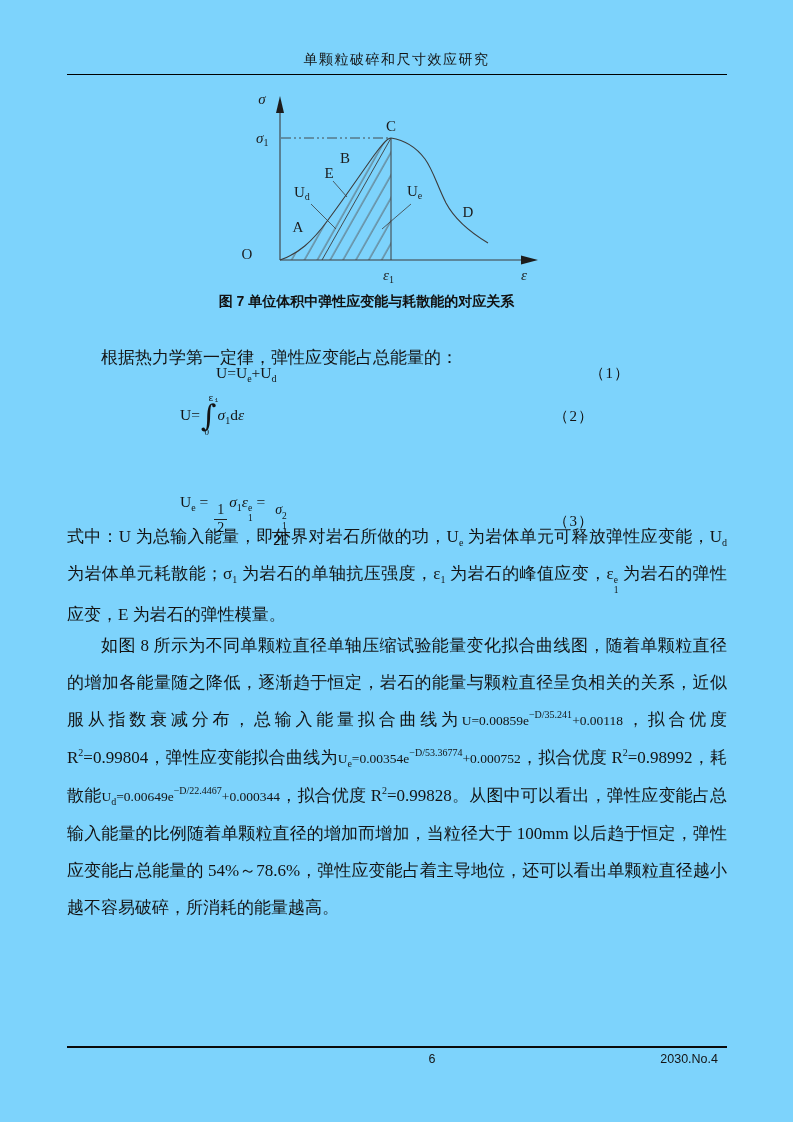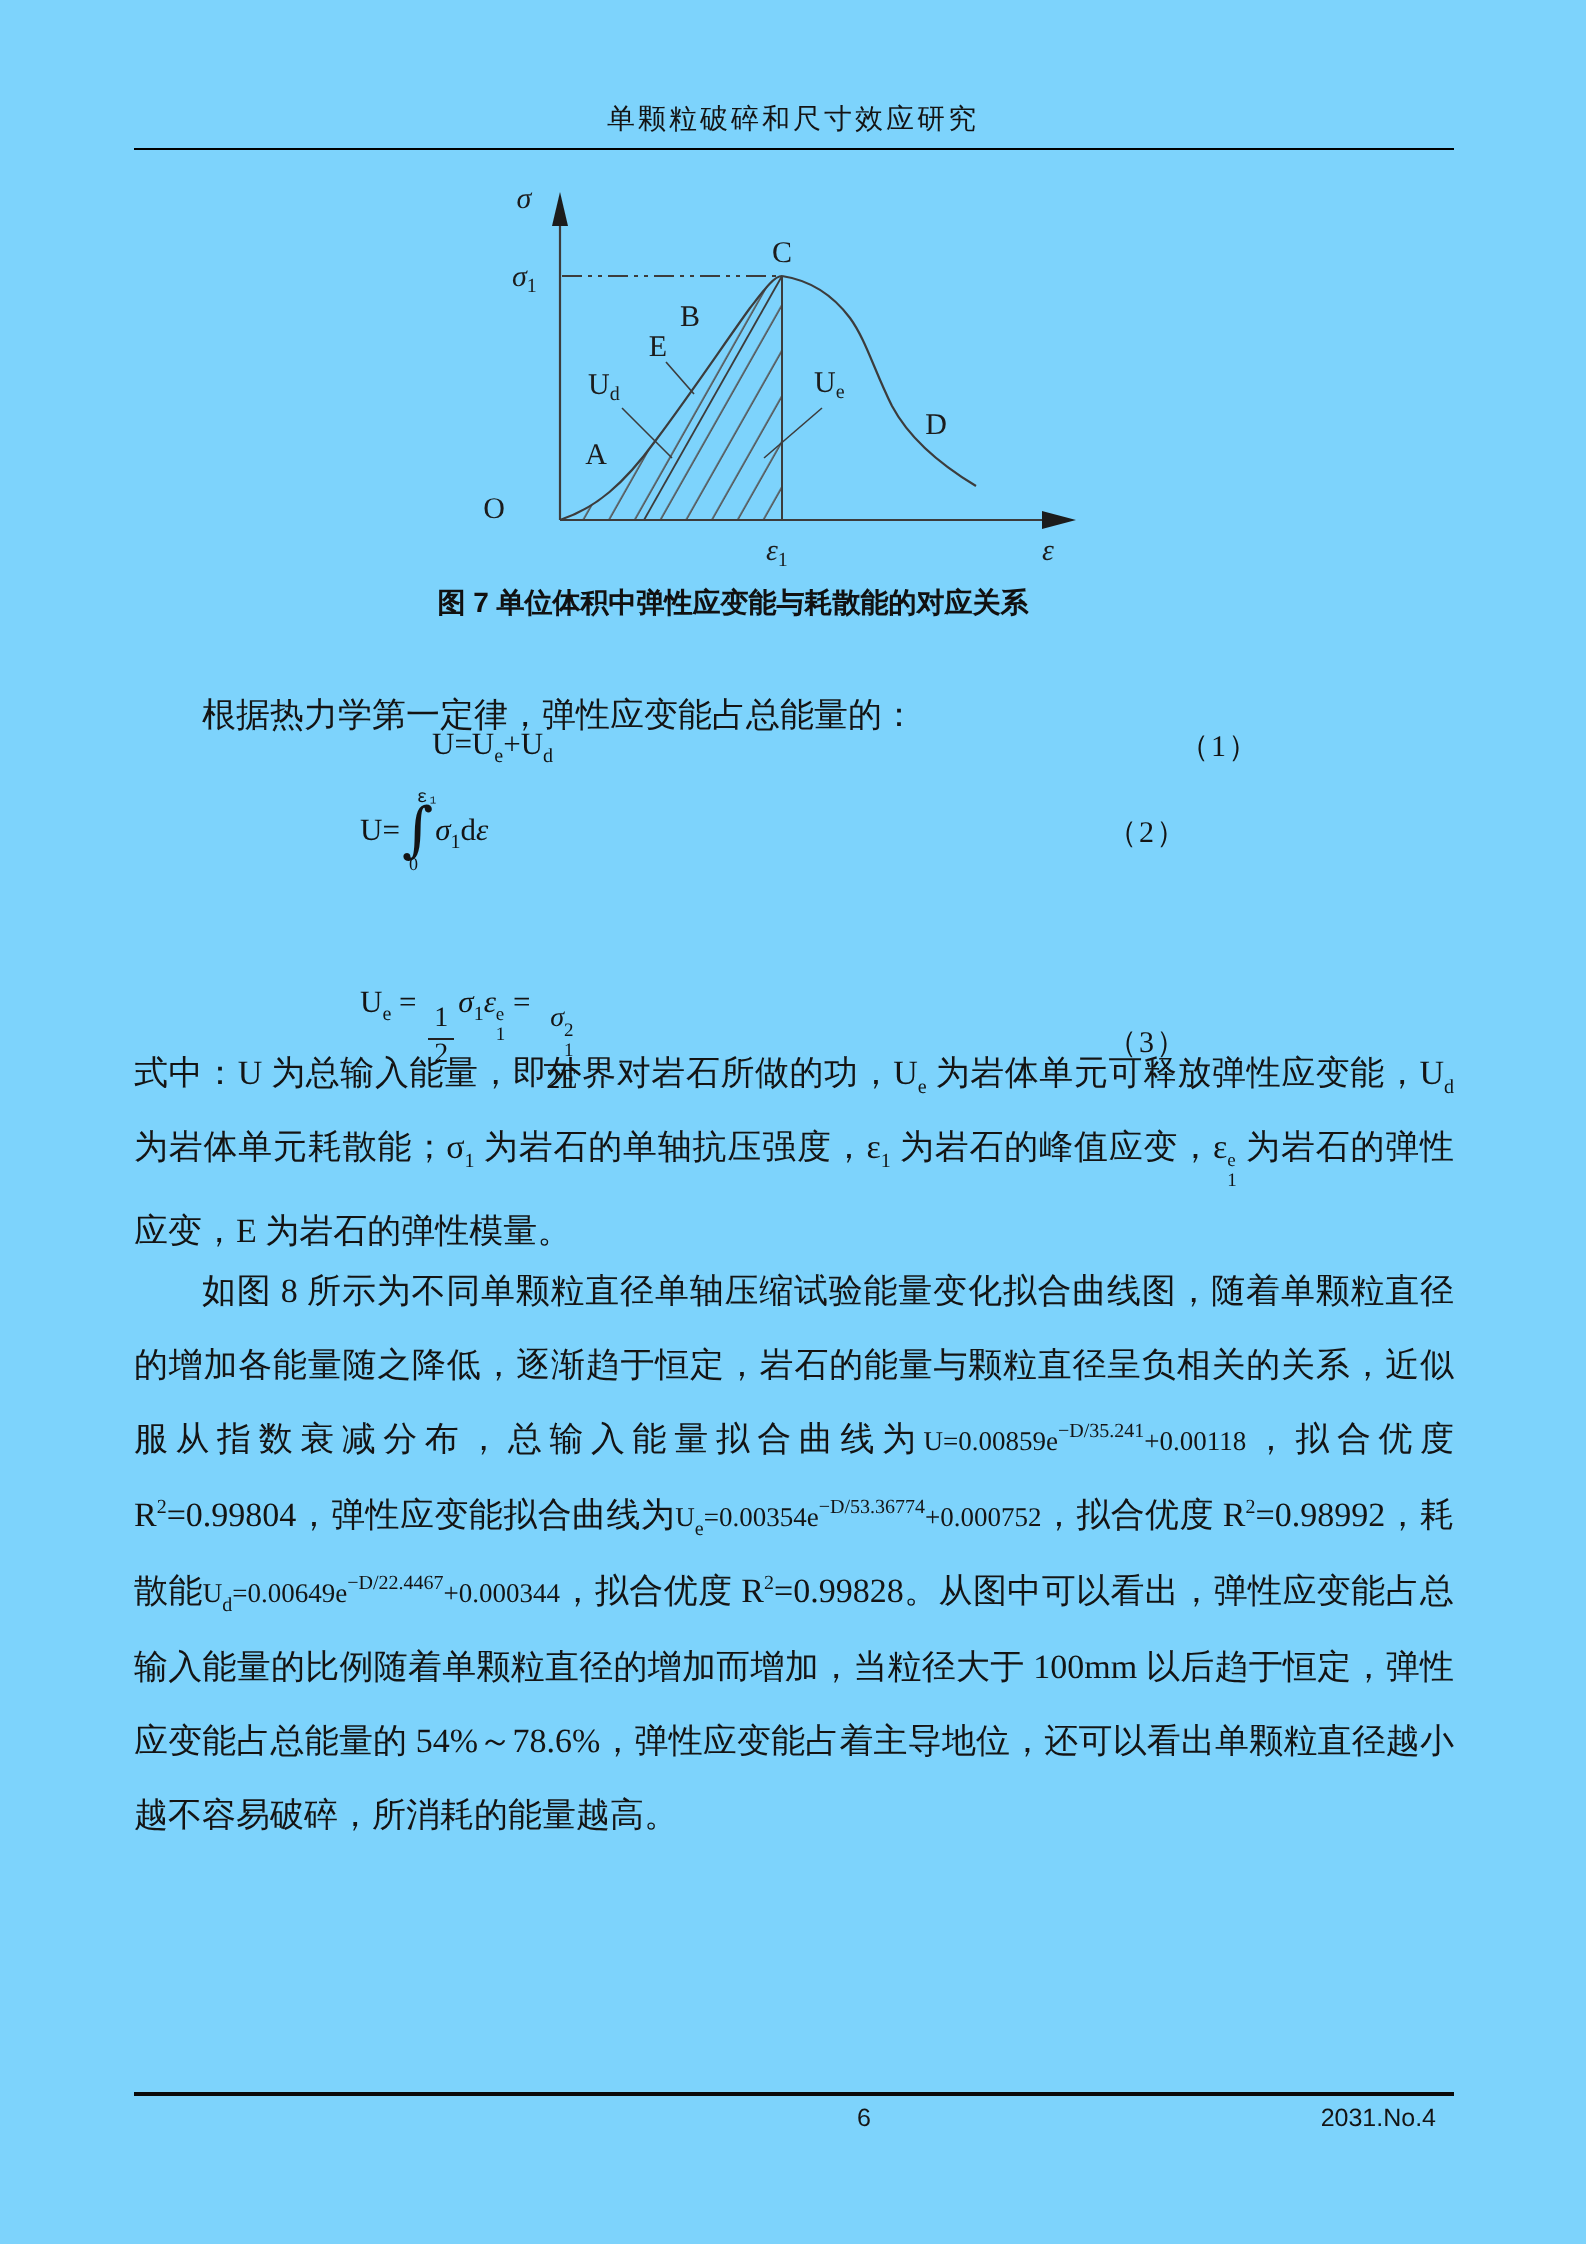--- a/index.html
+++ b/index.html
@@ -142,15 +142,15 @@
 
   <p class="para" style="top:501px;">式中：U 为总输入能量，即外界对岩石所做的功，U<sub>e</sub> 为岩体单元可释放弹性应变能，U<sub>d</sub> 为岩体单元耗散能；σ<sub>1</sub> 为岩石的单轴抗压强度，ε<sub>1</sub> 为岩石的峰值应变，ε<span class="supsub">
         <span class="ss-top">e</span>
         <span class="ss-bot">1</span>
       </span> 为岩石的弹性应变，E 为岩石的弹性模量。</p>
 
   <p class="para indent" style="top:610px;">如图 8 所示为不同单颗粒直径单轴压缩试验能量变化拟合曲线图，随着单颗粒直径的增加各能量随之降低，逐渐趋于恒定，岩石的能量与颗粒直径呈负相关的关系，近似服从指数衰减分布，总输入能量拟合曲线为<span class="fm">U=0.00859e</span><sup>−D/35.241</sup><span class="fm">+0.00118</span>，拟合优度 R<sup>2</sup>=0.99804，弹性应变能拟合曲线为<span class="fm">U</span><sub>e</sub><span class="fm">=0.00354e</span><sup>−D/53.36774</sup><span class="fm">+0.000752</span>，拟合优度 R<sup>2</sup>=0.98992，耗散能<span class="fm">U</span><sub>d</sub><span class="fm">=0.00649e</span><sup>−D/22.4467</sup><span class="fm">+0.000344</span>，拟合优度 R<sup>2</sup>=0.99828。从图中可以看出，弹性应变能占总输入能量的比例随着单颗粒直径的增加而增加，当粒径大于 100mm 以后趋于恒定，弹性应变能占总能量的 54%～78.6%，弹性应变能占着主导地位，还可以看出单颗粒直径越小越不容易破碎，所消耗的能量越高。</p>
 
   <div class="footer-rule"></div>
   <div class="page-number">6</div>
-  <div class="journal-issue">2031.No.4</div>
+  <div class="journal-issue">2030.No.4</div>
 
 </div>
 
 </body></html>

